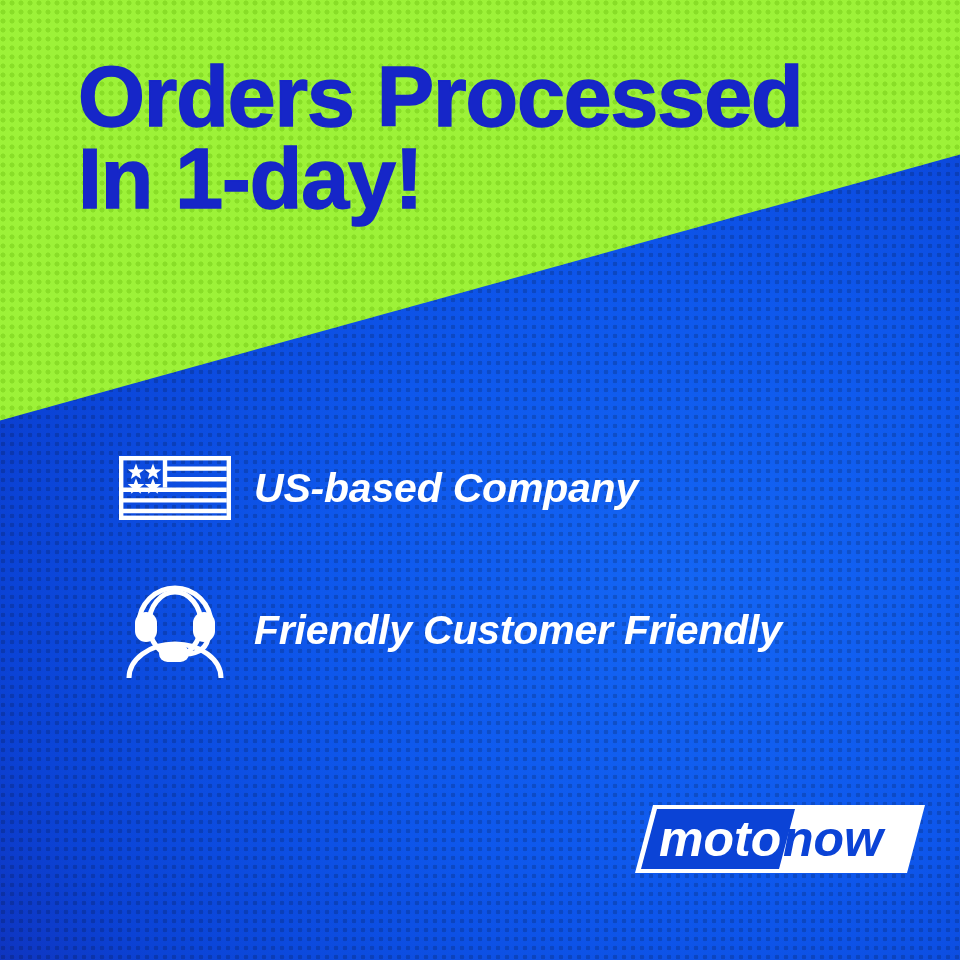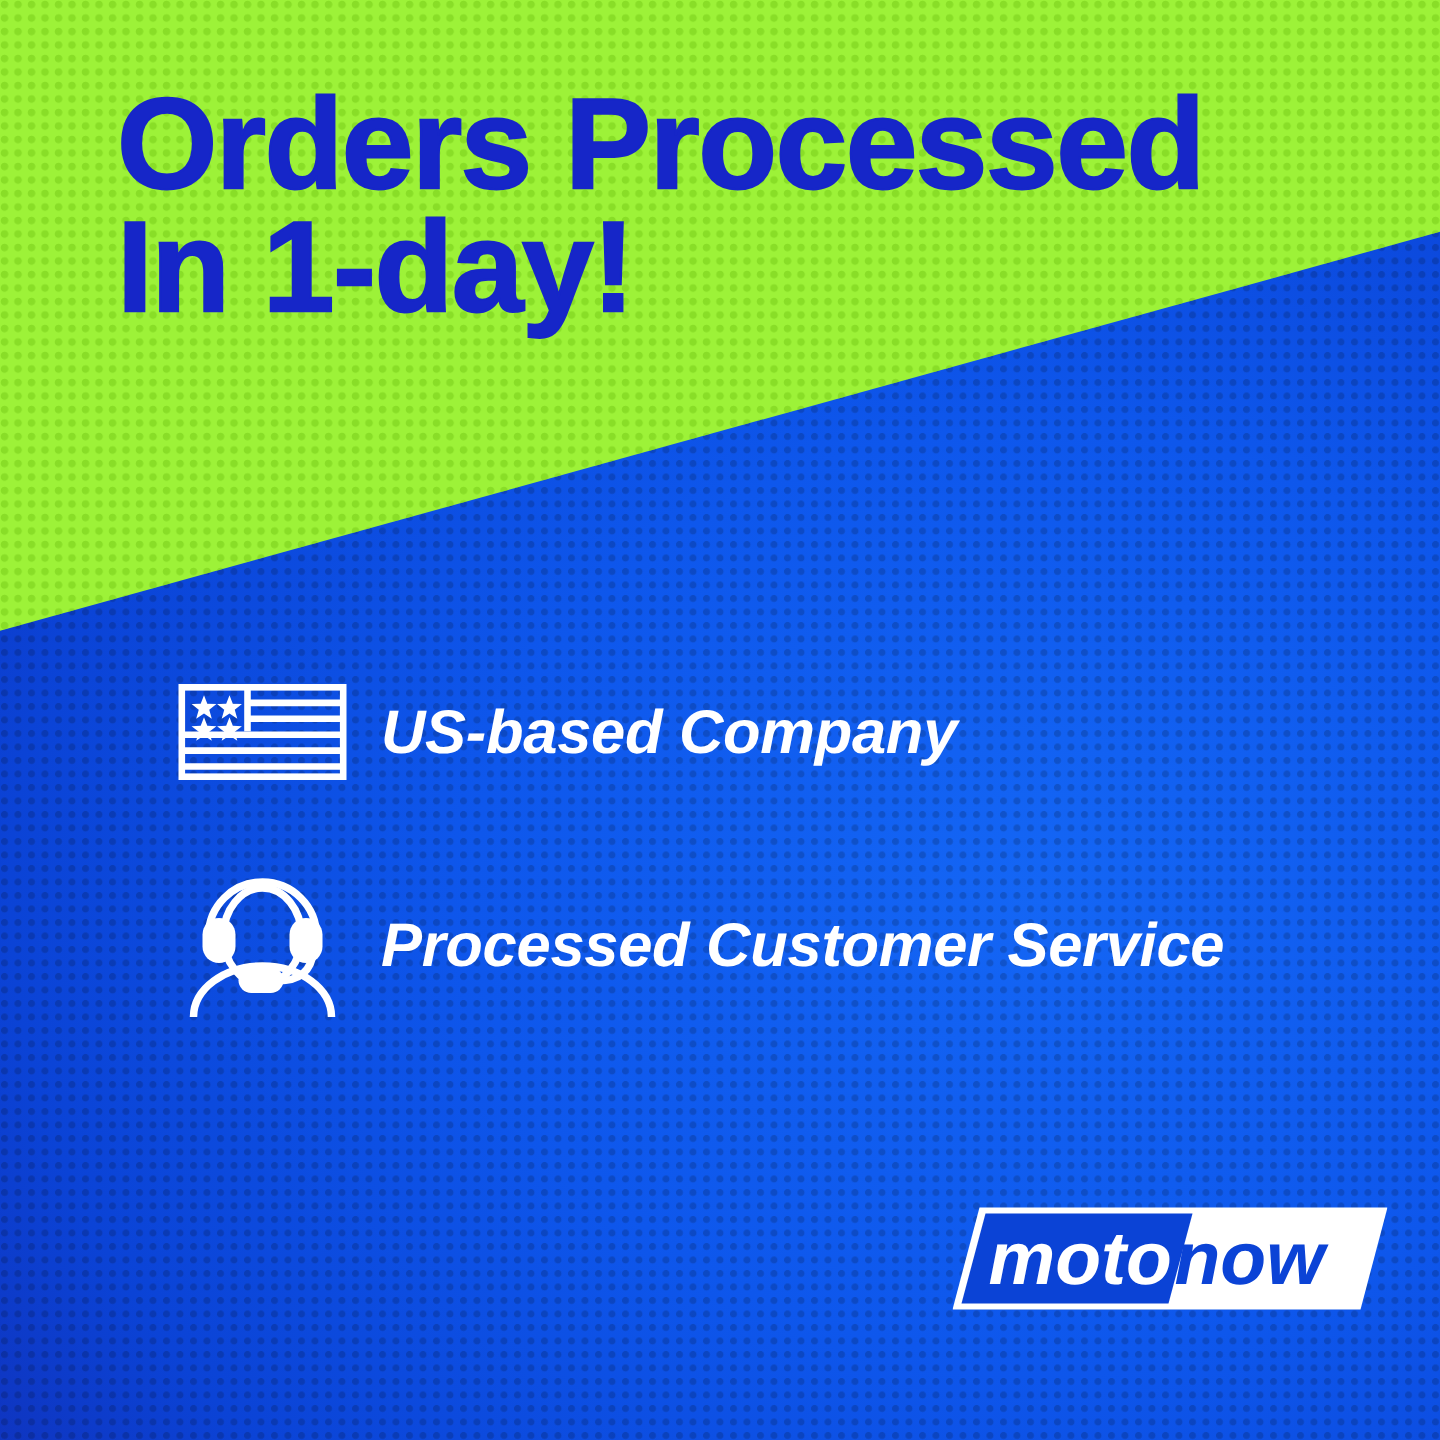--- a/index.html
+++ b/index.html
@@ -173,21 +173,21 @@
 
           <ellipse cx="56" cy="42" rx="26" ry="32" fill="none" stroke="#ffffff" stroke-width="5"></ellipse>
 
           <path d="M90 52 Q 88 72 66 72" fill="none" stroke="#ffffff" stroke-width="5"></path>
 
           <rect x="40" y="63" width="30" height="17" rx="8.5" fill="#ffffff"></rect>
 
           <path d="M10 96 A 46 34 0 0 1 102 96" fill="none" stroke="#ffffff" stroke-width="5"></path>
         </svg>
       </div>
-      <div class="feature-label">Processed Customer Service</div>
+      <div class="feature-label">Friendly Customer Friendly</div>
     </div>
 
 
   </div>
 
   <div class="logo">
     <svg width="290" height="78" viewBox="0 0 290 78">
       <defs>
         <clipPath id="logoClip">
           <polygon points="18,5 290,5 272,73 0,73"></polygon>

